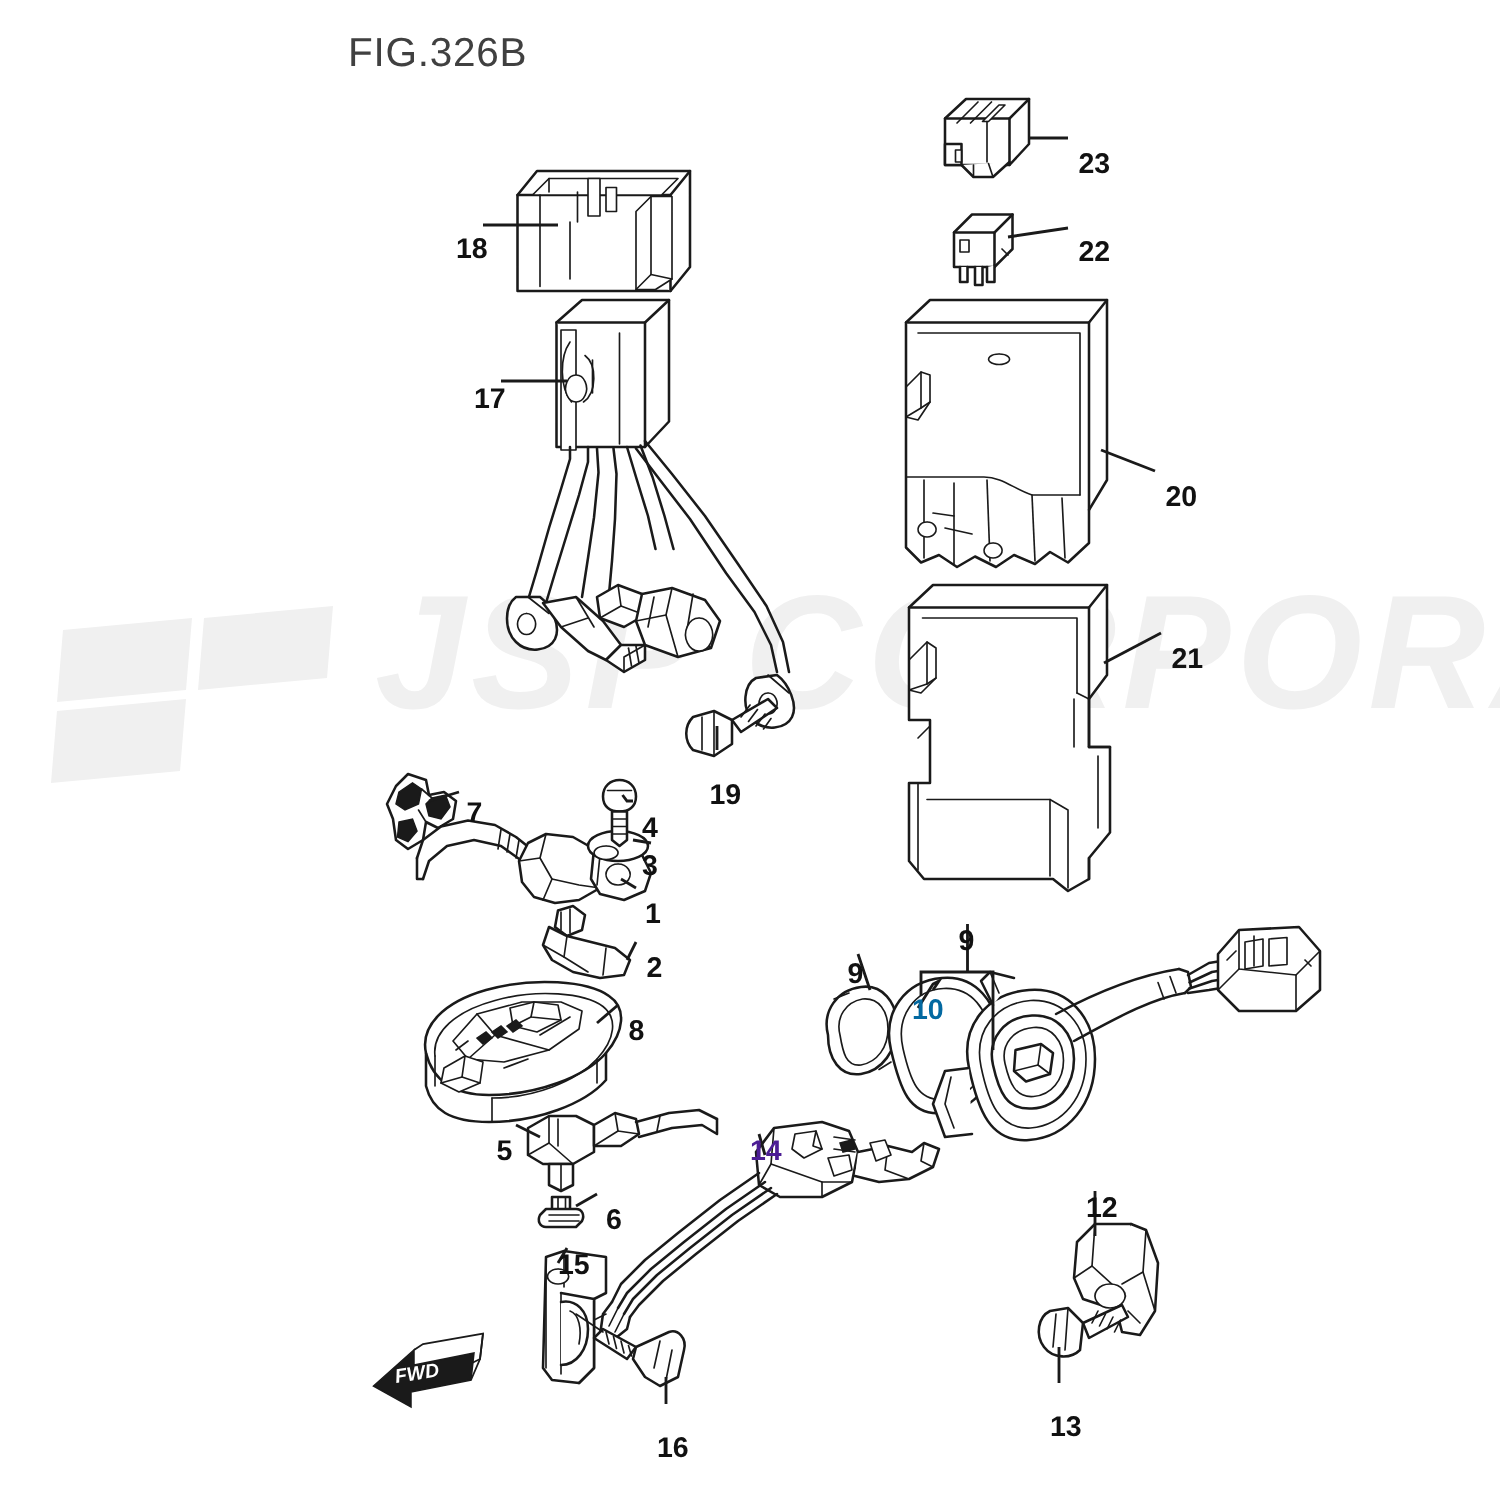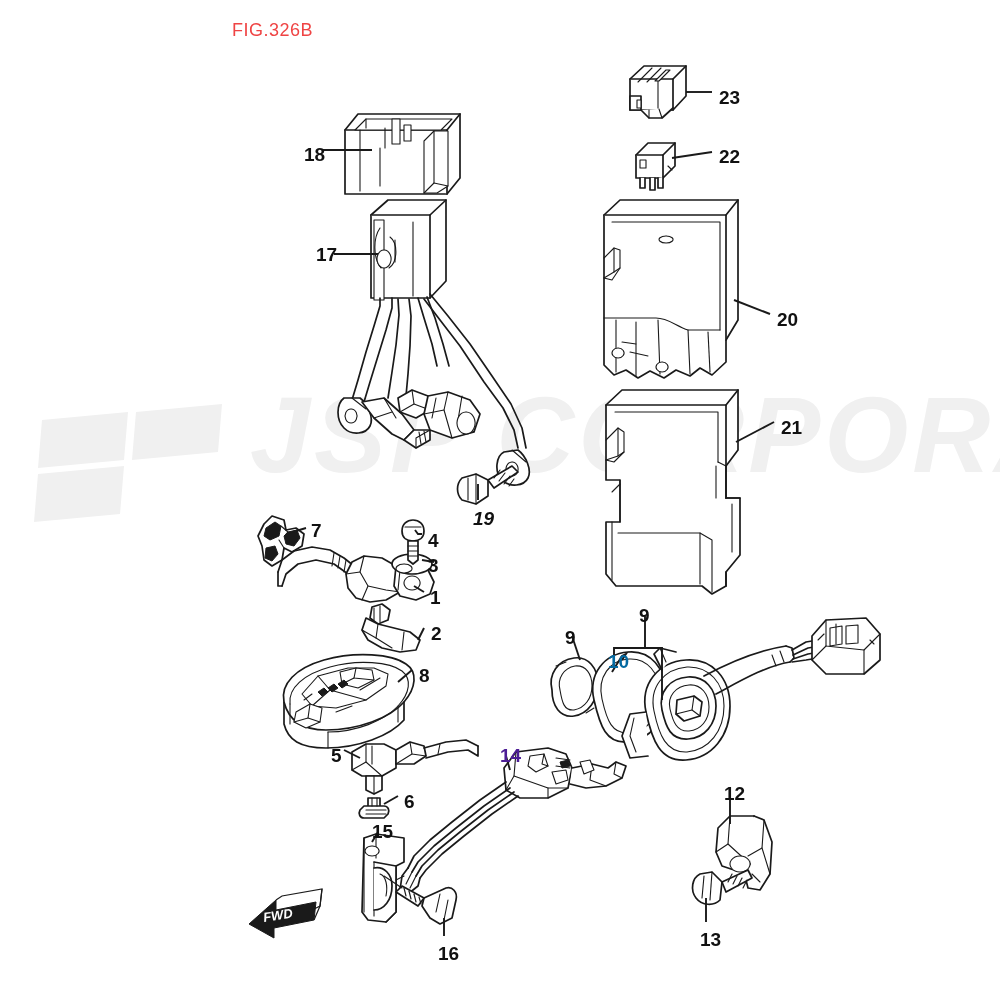--- a/index.html
+++ b/index.html
@@ -5,31 +5,31 @@
 <style>
   html,body{margin:0;padding:0;background:#ffffff;}
   body{
     width:1000px;height:1000px;position:relative;overflow:hidden;
     font-family:"Liberation Sans","DejaVu Sans",sans-serif;
     -webkit-font-smoothing:antialiased;
   }
   #stage{position:absolute;inset:0;width:1000px;height:1000px;}
   #fig-title{
     position:absolute;left:232px;top:20px;
-    font-size:18px;letter-spacing:0.5px;color:#ef4444;
+    font-size:27px;letter-spacing:0.5px;color:#404040;
     font-weight:400;white-space:nowrap;
   }
   .wm{
     position:absolute;left:0;top:0;width:1000px;height:1000px;
     pointer-events:none;
   }
   svg{display:block;overflow:visible;}
   .callout{
     position:absolute;font-size:19px;font-weight:bold;color:#111111;
-    line-height:1;white-space:nowrap;
+    line-height:1;white-space:nowrap;margin-top:12px;
   }
 </style>
 </head>
 <body>
 
 <div id="stage">
 
   <svg class="wm" width="1000" height="1000" viewBox="0 0 1000 1000">
     <g id="wm-g" fill="#f0f0f0">
 
@@ -518,20 +518,20 @@
       <div class="callout" style="left: 639px; top: 606px; color: rgb(17, 17, 17);">9</div>
       <div class="callout" style="left: 608px; top: 652px; color: #0369a1;">10</div>
       <div class="callout" style="left: 565px; top: 628px; color: rgb(17, 17, 17);">9</div>
       <div class="callout" style="left: 724px; top: 784px; color: rgb(17, 17, 17);">12</div>
       <div class="callout" style="left: 700px; top: 930px; color: rgb(17, 17, 17);">13</div>
       <div class="callout" style="left: 500px; top: 746px; color: #4c1d95;">14</div>
       <div class="callout" style="left: 372px; top: 822px; color: rgb(17, 17, 17);">15</div>
       <div class="callout" style="left: 438px; top: 944px; color: rgb(17, 17, 17); text-align: center;">16</div>
       <div class="callout" style="left: 316px; top: 245px; color: rgb(17, 17, 17);">17</div>
       <div class="callout" style="left: 304px; top: 145px; color: rgb(17, 17, 17);">18</div>
-      <div class="callout" style="left: 473px; top: 509px; color: rgb(17, 17, 17); font-style: italic;">19</div>
+      <div class="callout" style="left: 473px; top: 509px; color: rgb(17, 17, 17);">19</div>
       <div class="callout" style="left: 777px; top: 310px; color: rgb(17, 17, 17);">20</div>
       <div class="callout" style="left: 781px; top: 418px; color: rgb(17, 17, 17);">21</div>
       <div class="callout" style="left: 719px; top: 147px; color: rgb(17, 17, 17);">22</div>
       <div class="callout" style="left: 719px; top: 88px; color: rgb(17, 17, 17);">23</div>
     </div>
 
 </div>
 
 </body></html>

